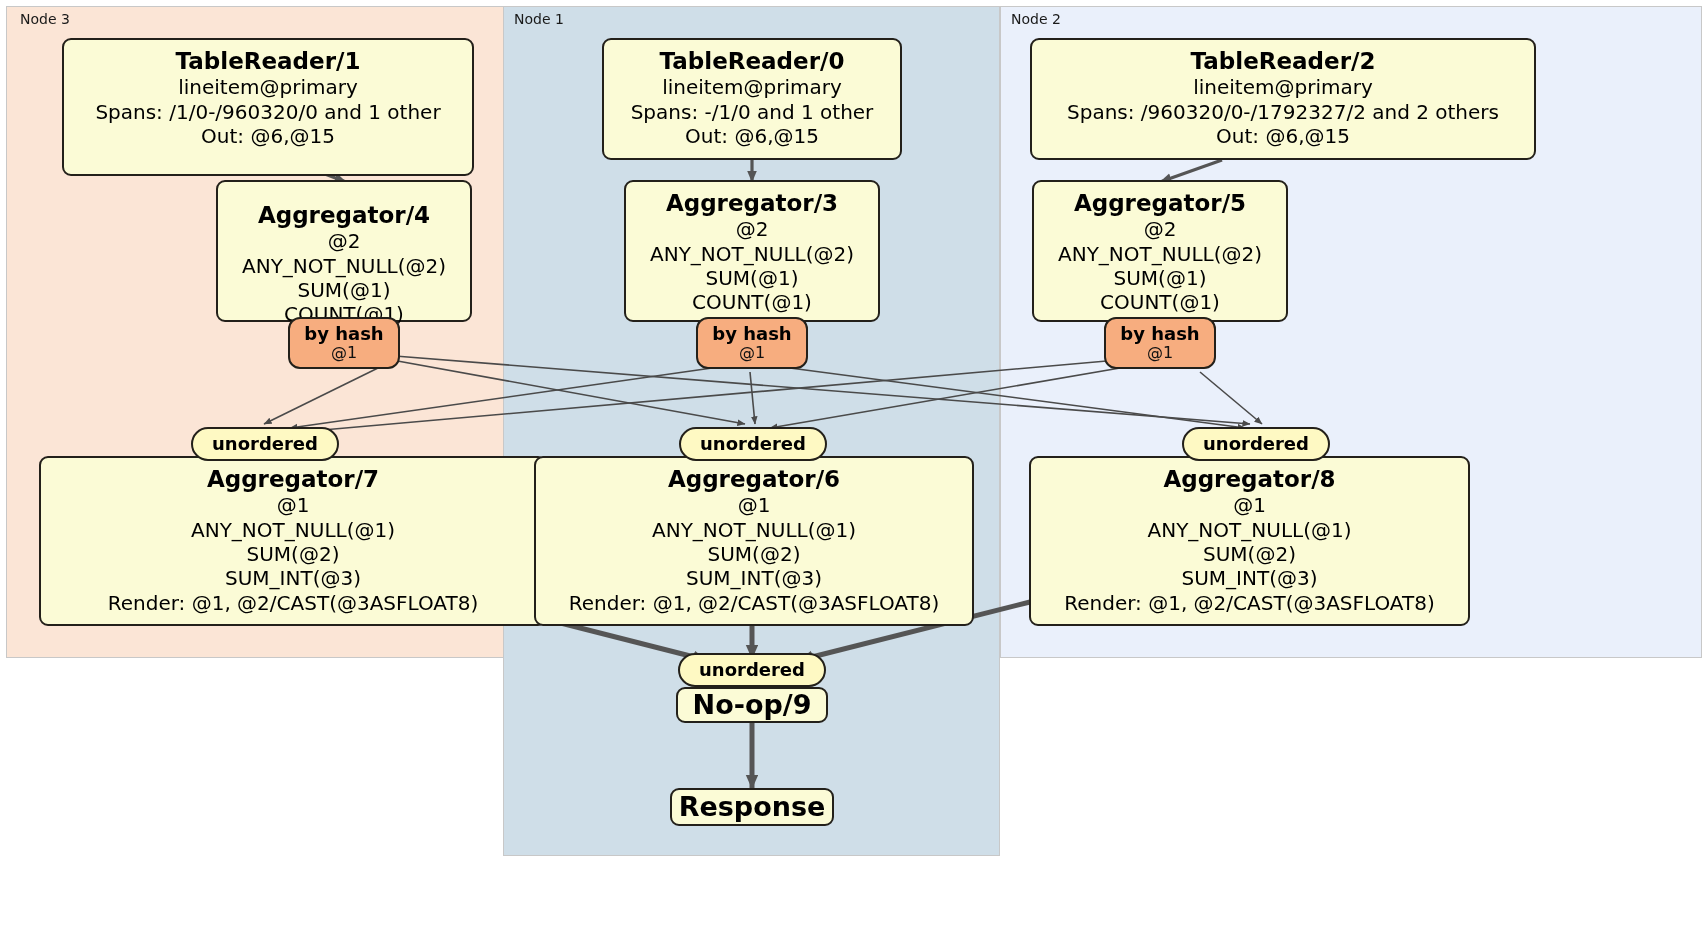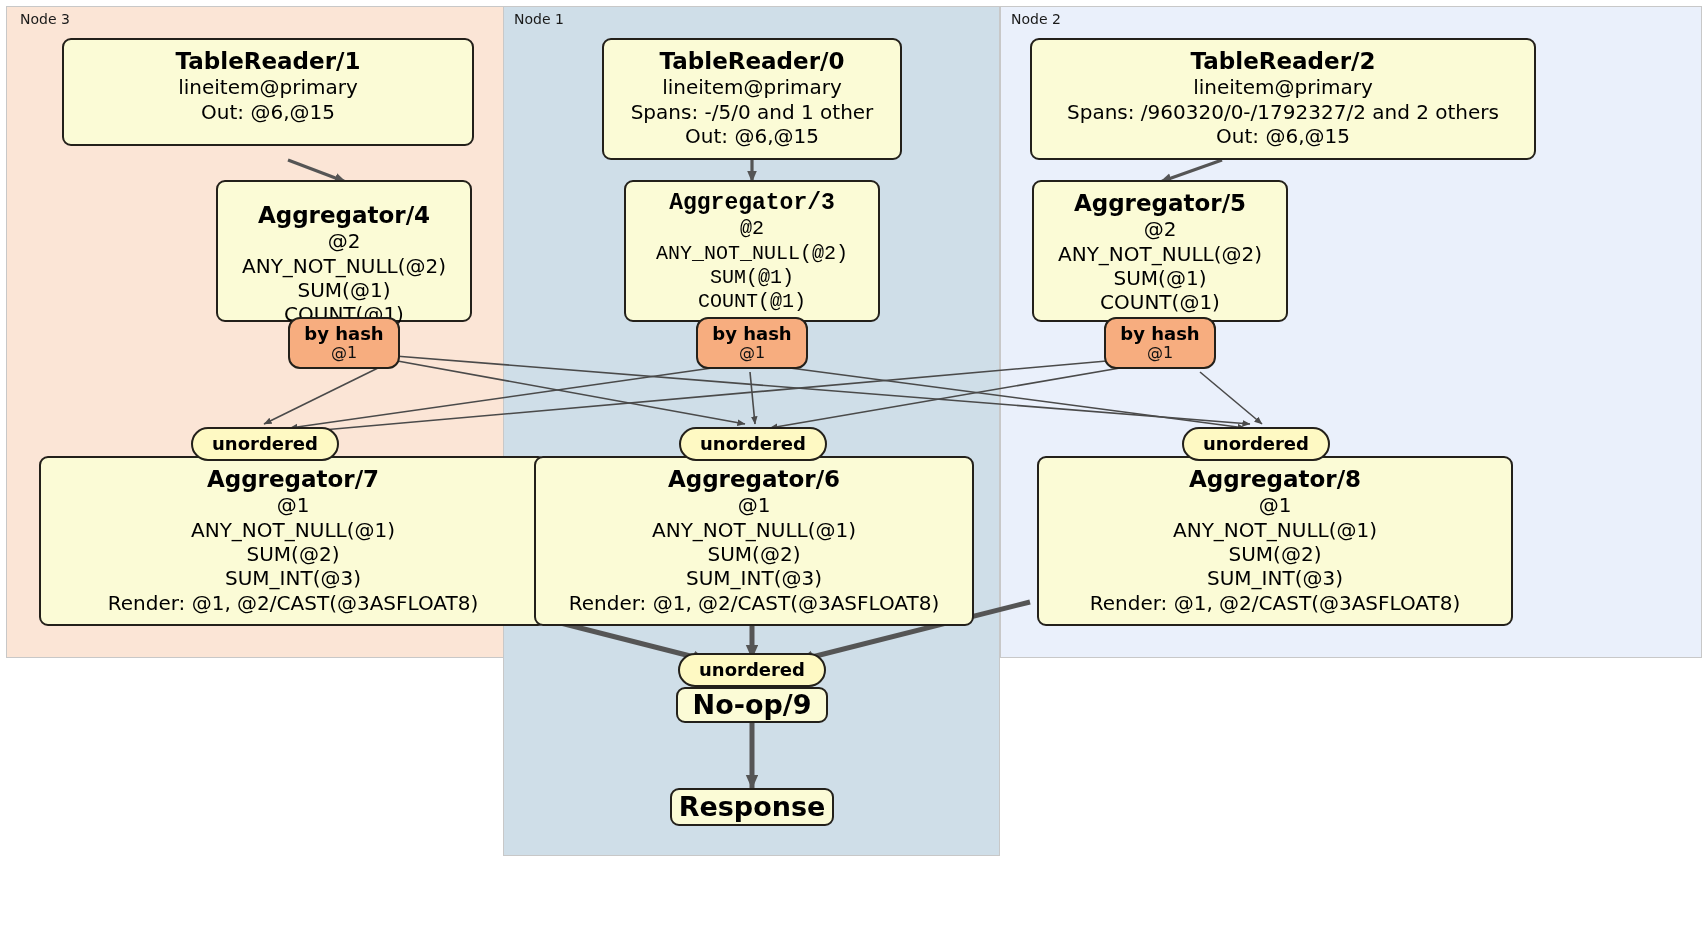--- a/index.html
+++ b/index.html
@@ -87,49 +87,50 @@
     <path class="e-mid" d="M752,160 L752,182" marker-end="url(#ah-mid)"></path>
     <path class="e-mid" d="M1222,160 L1160,182" marker-end="url(#ah-mid)"></path>
 
     <path class="e-thick" d="M478,602 L706,660" marker-end="url(#ah-thick)"></path>
     <path class="e-thick" d="M752,626 L752,658" marker-end="url(#ah-thick)"></path>
     <path class="e-thick" d="M1030,602 L800,660" marker-end="url(#ah-thick)"></path>
 
     <path class="e-thick" d="M752,722 L752,788" marker-end="url(#ah-thick)"></path>
   </svg>
 
-  <div class="box" style="left:62px;top:38px;width:412px;height:108px;padding-top:8px;">
+  <div class="box" style="left:62px;top:38px;width:412px;height:138px;padding-top:8px;">
     <div class="title">TableReader/1</div>
     <div class="line">lineitem@primary</div>
+    <div class="line">Spans: /1/0-/960320/0 and 1 other</div>
     <div class="line">Out: @6,@15</div>
   </div>
 
   <div class="box" style="left:602px;top:38px;width:300px;height:122px;padding-top:8px;">
     <div class="title">TableReader/0</div>
     <div class="line">lineitem@primary</div>
-    <div class="line">Spans: -/5/0 and 1 other</div>
+    <div class="line">Spans: -/1/0 and 1 other</div>
     <div class="line">Out: @6,@15</div>
   </div>
 
   <div class="box" style="left:1030px;top:38px;width:506px;height:122px;padding-top:8px;">
     <div class="title">TableReader/2</div>
     <div class="line">lineitem@primary</div>
     <div class="line">Spans: /960320/0-/1792327/2 and 2 others</div>
     <div class="line">Out: @6,@15</div>
   </div>
 
   <div class="box" style="left:216px;top:180px;width:256px;height:142px;padding-top:20px;">
     <div class="title">Aggregator/4</div>
     <div class="line">@2</div>
     <div class="line">ANY_NOT_NULL(@2)</div>
     <div class="line">SUM(@1)</div>
     <div class="line">COUNT(@1)</div>
   </div>
 
-  <div class="box" style="left:624px;top:180px;width:256px;height:142px;padding-top:8px;font-family:Liberation Mono, monospace;">
+  <div class="box" style="left:624px;top:180px;width:256px;height:142px;padding-top:8px;">
     <div class="title">Aggregator/3</div>
     <div class="line">@2</div>
     <div class="line">ANY_NOT_NULL(@2)</div>
     <div class="line">SUM(@1)</div>
     <div class="line">COUNT(@1)</div>
   </div>
 
   <div class="box" style="left:1032px;top:180px;width:256px;height:142px;padding-top:8px;">
     <div class="title">Aggregator/5</div>
     <div class="line">@2</div>
@@ -172,21 +173,21 @@
 
   <div class="box" style="left:534px;top:456px;width:440px;height:170px;padding-top:8px;">
     <div class="title">Aggregator/6</div>
     <div class="line">@1</div>
     <div class="line">ANY_NOT_NULL(@1)</div>
     <div class="line">SUM(@2)</div>
     <div class="line">SUM_INT(@3)</div>
     <div class="line">Render: @1, @2/CAST(@3ASFLOAT8)</div>
   </div>
 
-  <div class="box" style="left:1029px;top:456px;width:476px;height:170px;padding-top:8px;margin-left:8px;">
+  <div class="box" style="left:1029px;top:456px;width:441px;height:170px;padding-top:8px;">
     <div class="title">Aggregator/8</div>
     <div class="line">@1</div>
     <div class="line">ANY_NOT_NULL(@1)</div>
     <div class="line">SUM(@2)</div>
     <div class="line">SUM_INT(@3)</div>
     <div class="line">Render: @1, @2/CAST(@3ASFLOAT8)</div>
   </div>
 
   <div class="pill unord" style="left:678px;top:653px;width:148px;height:34px;">
     <div class="plabel">unordered</div>

